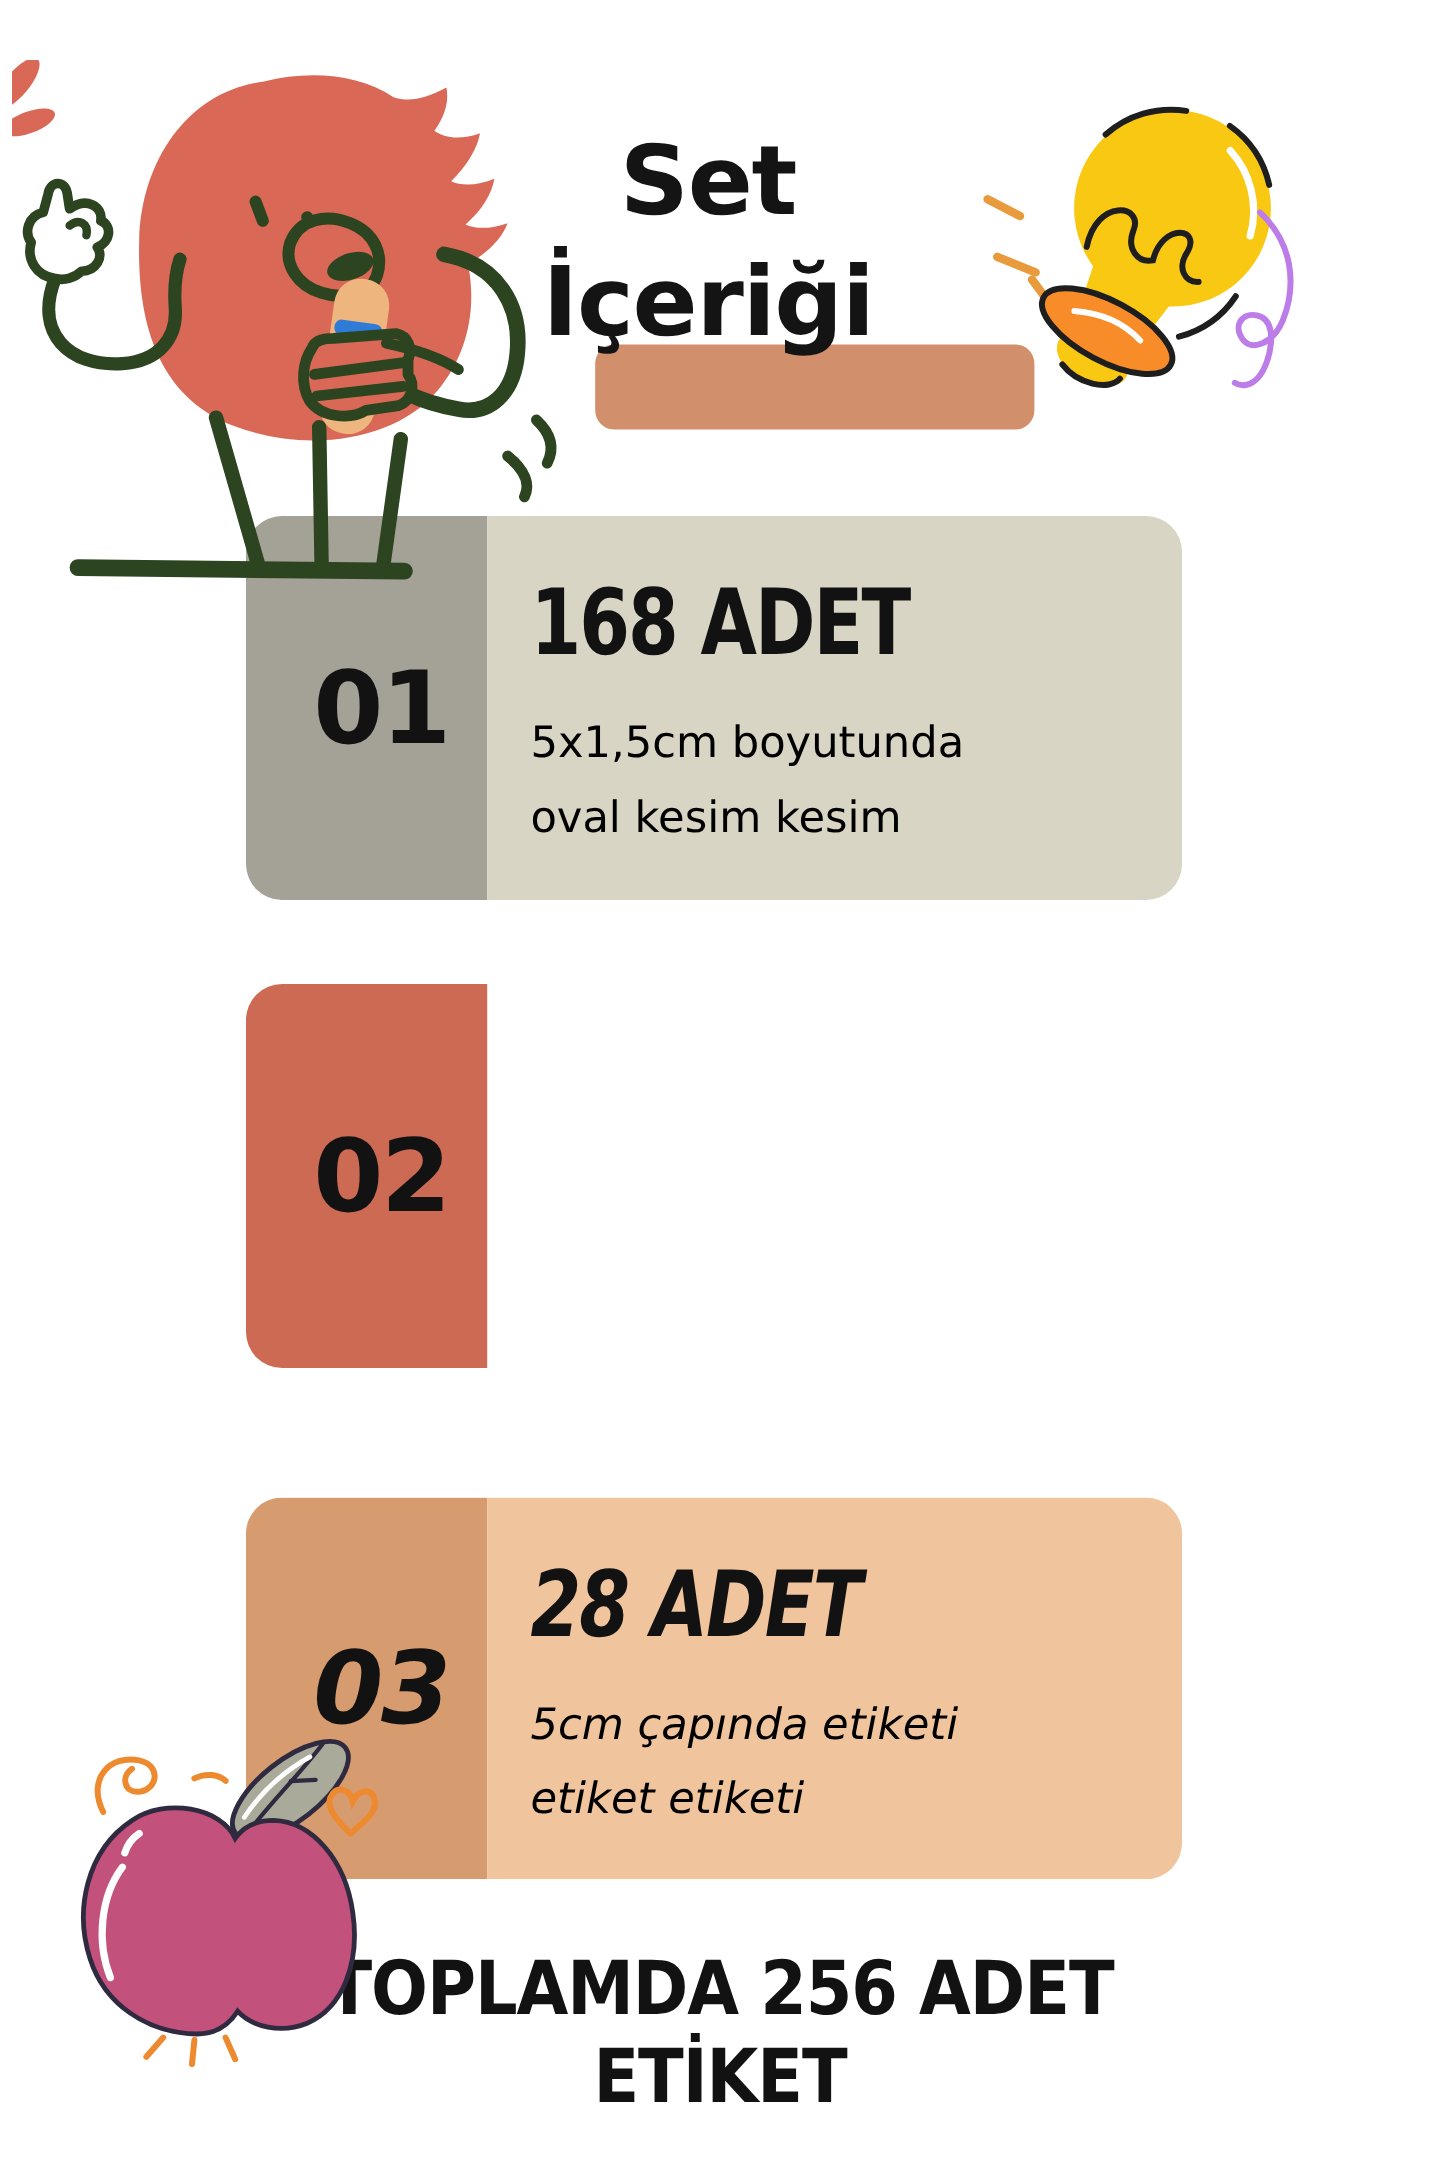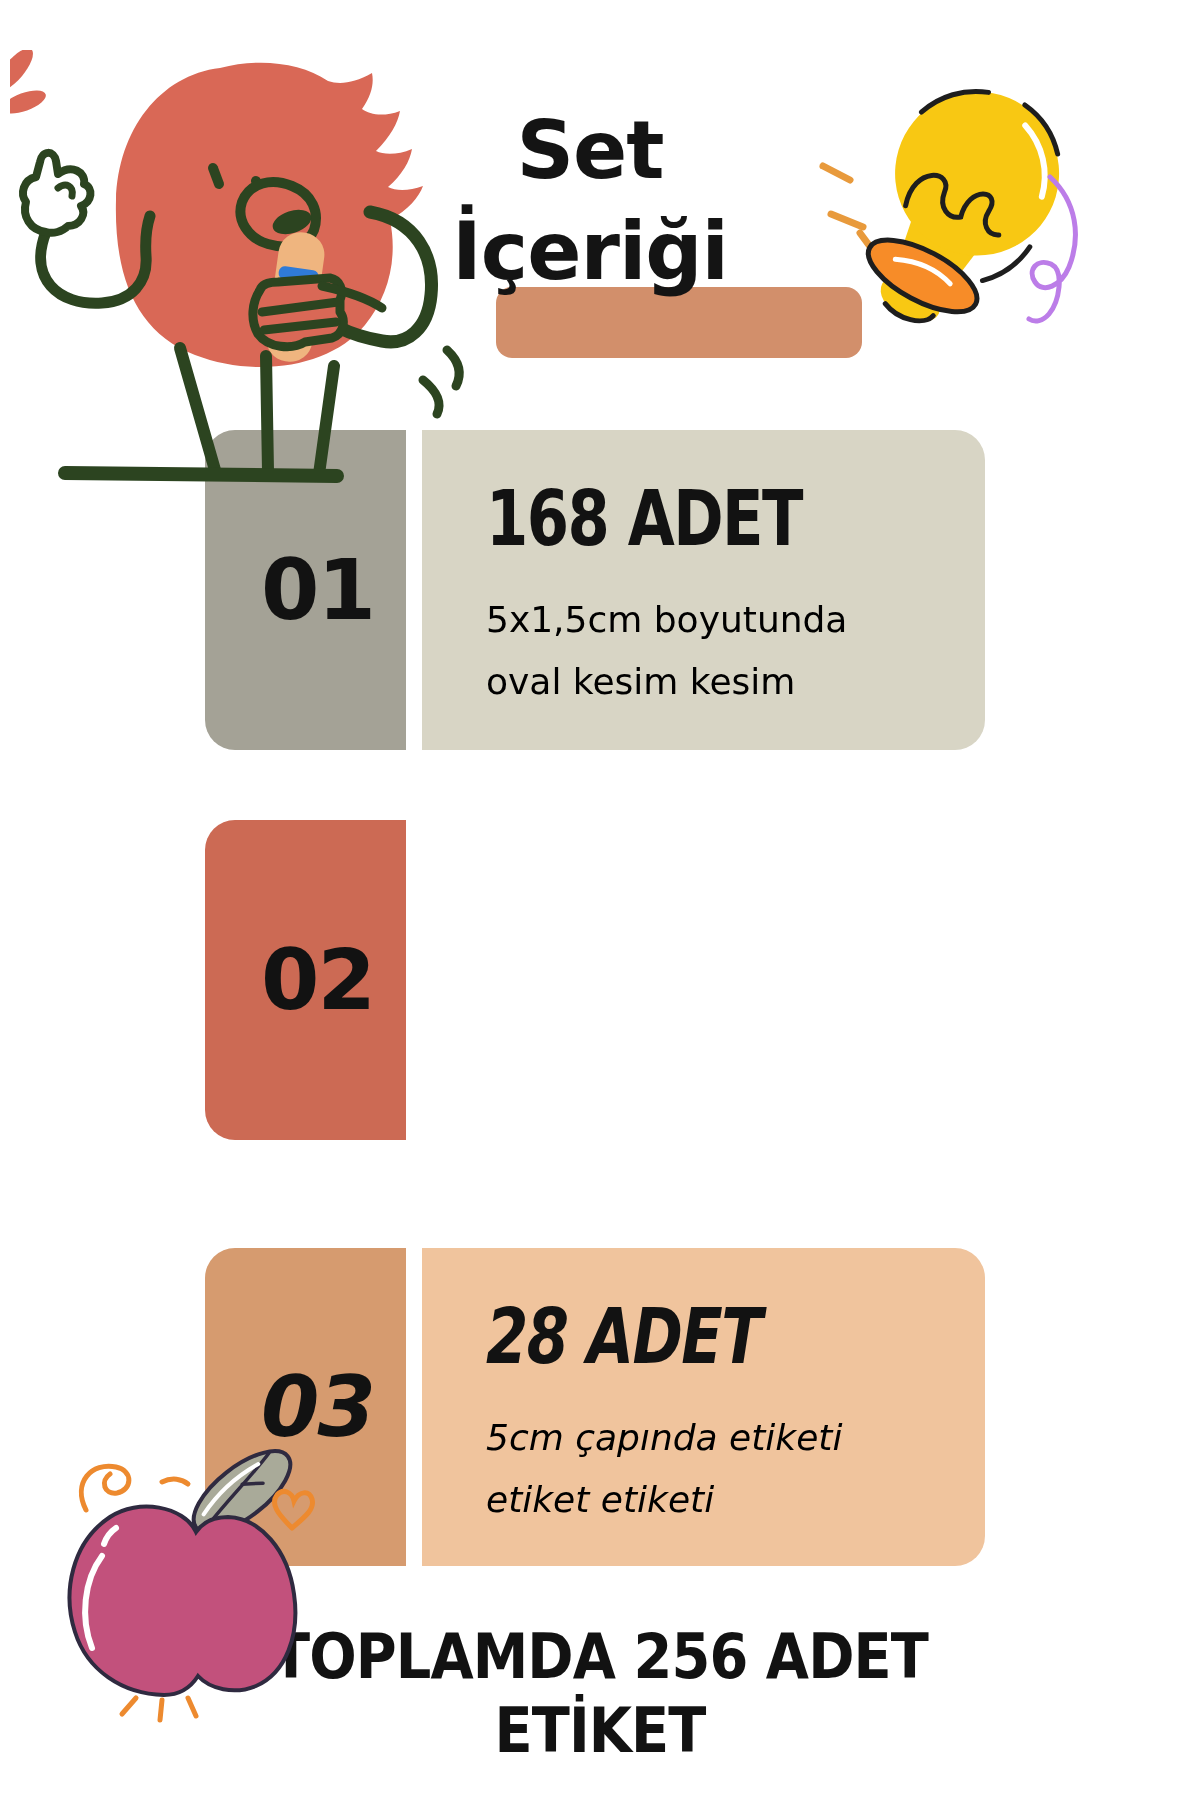--- a/index.html
+++ b/index.html
@@ -10,21 +10,21 @@
   .bulb-svg{left:755px;top:72px;z-index:2;}
   .apple-svg{left:20px;top:1270px;z-index:3;}
 
   .banner{position:absolute;left:496px;top:287px;width:366px;height:71px;border-radius:16px;z-index:1;}
   .title{position:absolute;left:290px;top:100px;width:600px;margin:0;text-align:center;
          font-size:80px;line-height:101px;font-weight:700;letter-spacing:-1px;color:#141414;z-index:2;}
 
   .card{position:absolute;left:205px;width:780px;display:flex;border-radius:30px;overflow:hidden;z-index:1;}
   .card-num{flex:0 0 177px;width:177px;display:flex;align-items:center;justify-content:center;
             font-size:84px;font-weight:700;color:#121212;letter-spacing:-2px;padding-left:24px;}
-  .card-body{flex:1;padding:44px 24px 0 64px;margin-left:16px;}
+  .card-body{flex:1;padding:44px 24px 0 36px;}
   .card-heading{margin:0 0 26px 0;font-size:76px;font-weight:700;color:#121212;letter-spacing:-2px;
                 transform:scaleX(.8);transform-origin:left center;white-space:nowrap;}
   .card-line{margin:0;font-size:36px;line-height:62px;color:#000000;white-space:nowrap;}
 
   .total{position:absolute;left:100px;top:1620px;width:1000px;text-align:center;z-index:2;
          font-size:62px;font-weight:700;line-height:74px;color:#121212;transform:scaleX(.9);letter-spacing:-1px;}
 </style>
 </head>
 <body>
 

